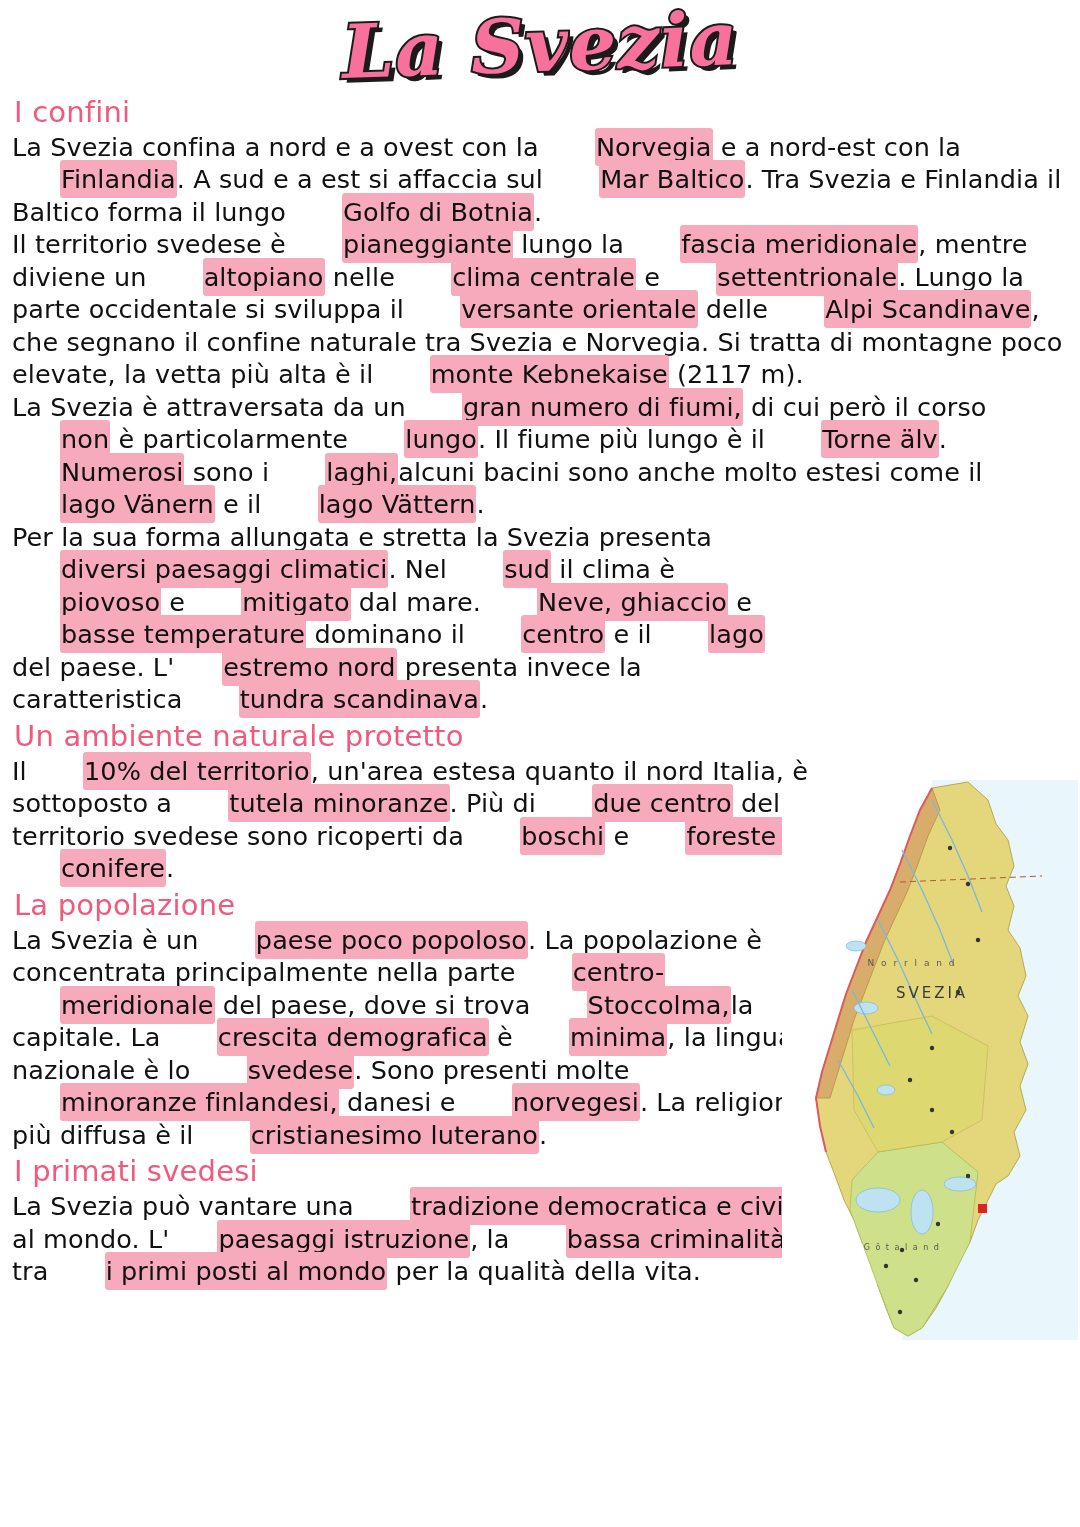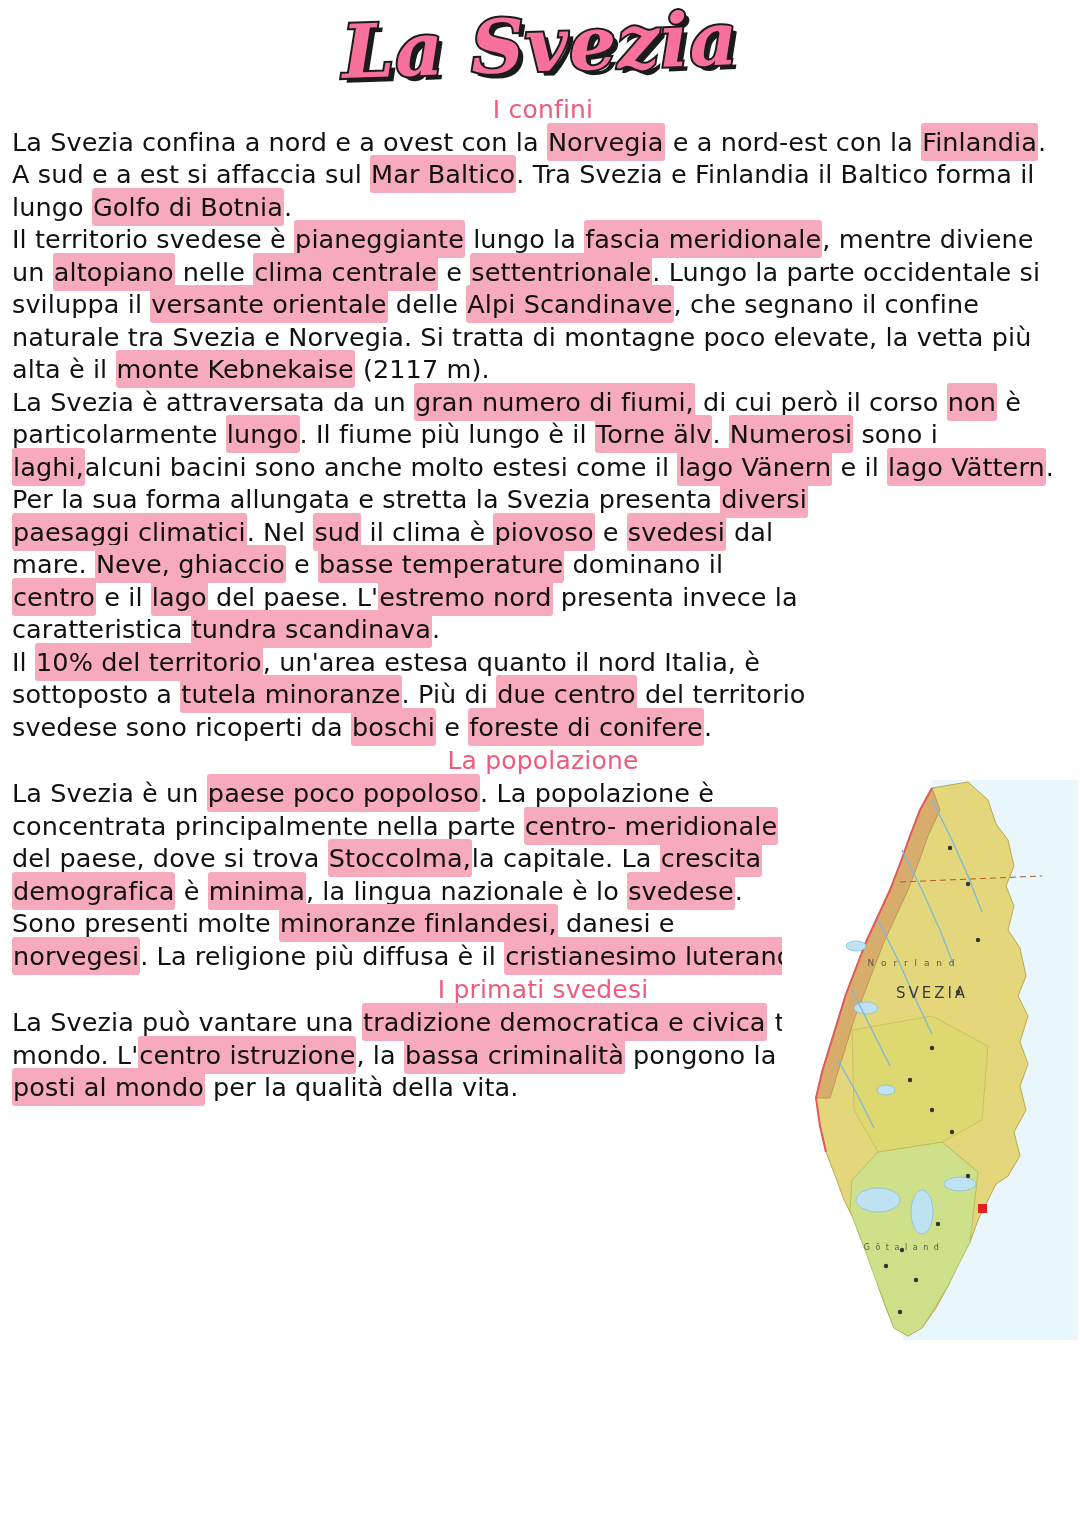--- a/index.html
+++ b/index.html
@@ -44,33 +44,33 @@
     top: 92px;
     left: 8px;
     width: 1064px;
     font-size: 25.5px;
     line-height: 1.275;
     color: #111;
     letter-spacing: 0.1px;
   }
   .heading {
     color: #ef5a7d;
-    font-size: 25px;
+    font-size: 29px;
     margin: 2px 0 0 6px;
     letter-spacing: 0.2px;
-    text-align: center;
   }
   .para {
     margin: 0 0 0 4px;
   }
   .hl {
     background: #f6aabb;
     border-radius: 3px;
     padding: 4px 1px;
     box-decoration-break: clone;
+    margin-left: 48px;
     -webkit-box-decoration-break: clone;
   }
   
   #p-clima, #p-ambiente, #p-popolazione { width: 800px; }
   #p-fiumi, #p-confini, #p-territorio, #p-primati { width: 1055px; }
 
   
   #map {
     position: absolute;
     left: 782px;
@@ -107,26 +107,27 @@
 
   <div class="para" id="p-fiumi">
     La Svezia è attraversata da un <span class="hl">gran numero di fiumi,</span> di cui però il
     corso <span class="hl">non</span> è particolarmente <span class="hl">lungo</span>. Il fiume più lungo è il
     <span class="hl">Torne älv</span>. <span class="hl">Numerosi</span> sono i <span class="hl">laghi,</span>alcuni bacini sono anche molto
     estesi come il <span class="hl">lago Vänern</span> e il <span class="hl">lago Vättern</span>.
   </div>
 
   <div class="para" id="p-clima">
     Per la sua forma allungata e stretta la Svezia presenta
-    <span class="hl">diversi paesaggi climatici</span>. Nel <span class="hl">sud</span> il clima è <span class="hl">piovoso</span> e <span class="hl">svedesi</span>
+    <span class="hl">diversi paesaggi climatici</span>. Nel <span class="hl">sud</span> il clima è <span class="hl">piovoso</span> e <span class="hl">mitigato</span>
     dal mare. <span class="hl">Neve, ghiaccio</span> e <span class="hl">basse temperature</span> dominano il
     <span class="hl">centro</span> e il <span class="hl">lago</span> del paese. L'<span class="hl">estremo nord</span> presenta invece la
     caratteristica <span class="hl">tundra scandinava</span>.
   </div>
 
+  <div class="heading">Un ambiente naturale protetto</div>
   <div class="para" id="p-ambiente">
     Il <span class="hl">10% del territorio</span>, un'area estesa quanto il nord
     Italia, è sottoposto a <span class="hl">tutela minoranze</span>. Più di <span class="hl">due
     centro</span> del territorio svedese sono ricoperti da <span class="hl">boschi</span>
     e <span class="hl">foreste di conifere</span>.
   </div>
 
   <div class="heading">La popolazione</div>
   <div class="para" id="p-popolazione">
     La Svezia è un <span class="hl">paese poco popoloso</span>. La popolazione
@@ -134,21 +135,21 @@
     meridionale</span> del paese, dove si trova <span class="hl">Stoccolma,</span>la
     capitale. La <span class="hl">crescita demografica</span> è <span class="hl">minima</span>, la
     lingua nazionale è lo <span class="hl">svedese</span>. Sono presenti molte
     <span class="hl">minoranze finlandesi,</span> danesi e <span class="hl">norvegesi</span>. La
     religione più diffusa è il <span class="hl">cristianesimo luterano</span>.
   </div>
 
   <div class="heading">I primati svedesi</div>
   <div class="para" id="p-primati">
     La Svezia può vantare una <span class="hl">tradizione democratica e civica</span> tra le più
-    antiche al mondo. L'<span class="hl">centro istruzione</span>, la <span class="hl">bassa criminalità</span>
+    antiche al mondo. L'<span class="hl">paesaggi istruzione</span>, la <span class="hl">bassa criminalità</span>
     pongono la Svezia tra <span class="hl">i primi posti al mondo</span> per la qualità  della vita.
   </div>
 </div>
 
 <div id="map">
   <svg class="mapsvg" width="296" height="580" viewBox="0 0 296 580" xmlns="http://www.w3.org/2000/svg">
 
     <rect x="0" y="0" width="296" height="580" fill="#ffffff"></rect>
     <g>
       <path d="M150,0 L296,0 L296,560 L120,560 Z" fill="#d7eef8" opacity="0.55"></path>

